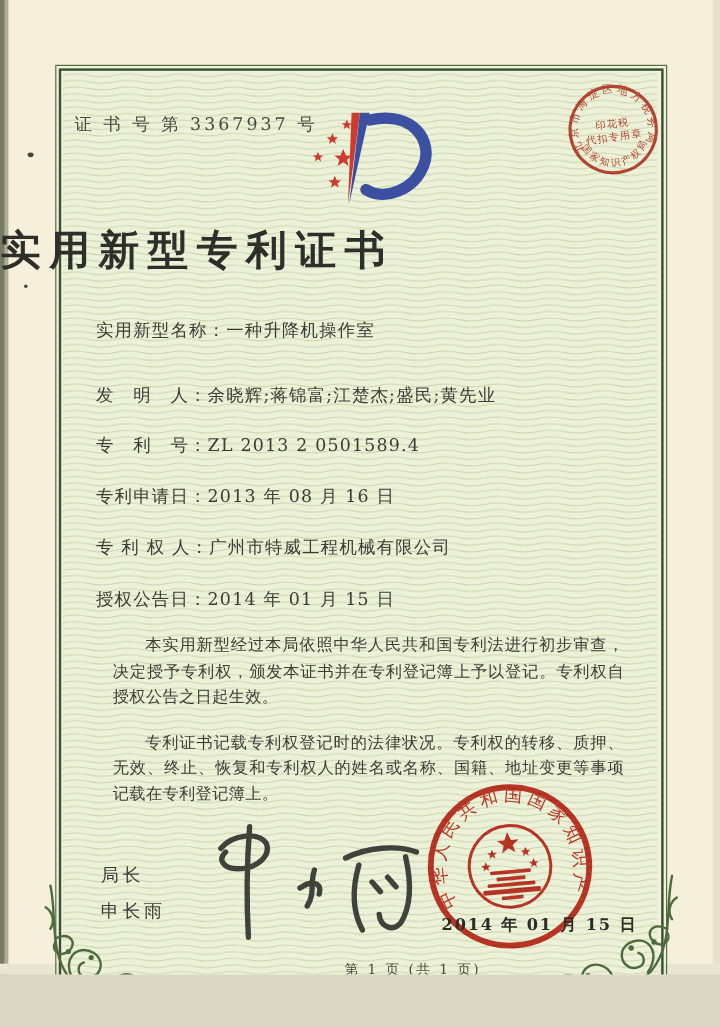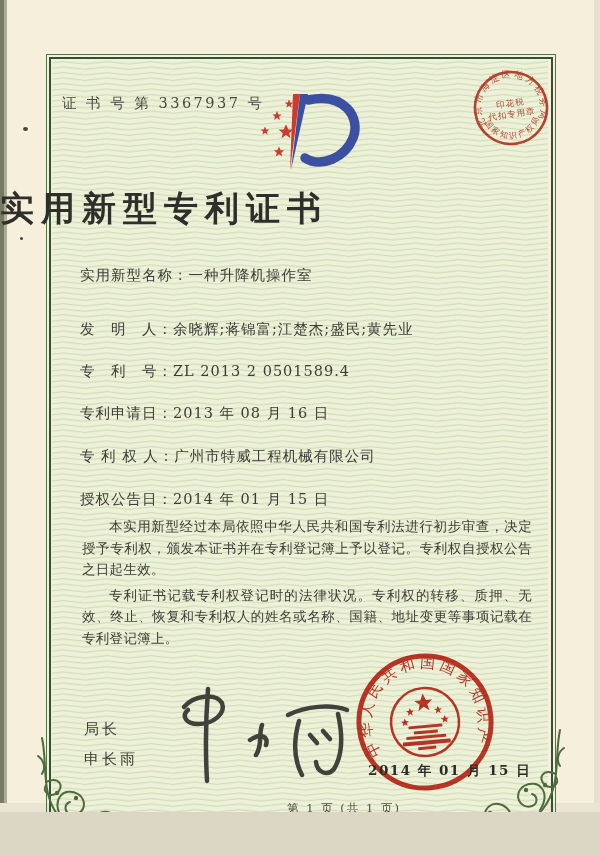--- a/index.html
+++ b/index.html
@@ -25,21 +25,21 @@
   .title{position:absolute;left:0;top:186px;width:100%;font-size:34px;font-weight:700;letter-spacing:7px;color:#2e2e2a;}
   .fields{position:absolute;left:80px;top:0;width:460px;}
   .field-row{position:absolute;left:0;white-space:nowrap;font-size:14.5px;color:#3c3c36;letter-spacing:1px;}
   .field-row.r0{top:266px;}
   .field-row.r1{top:320px;}
   .field-row.r2{top:362px;}
   .field-row.r3{top:404px;}
   .field-row.r4{top:447px;}
   .field-row.r5{top:490px;}
   .paragraphs{position:absolute;left:78px;top:512px;width:458px;font-size:13.5px;line-height:1.6;color:#3d3d36;text-align:justify;letter-spacing:.3px;}
-  .paragraphs p{margin:4px;text-indent:2em;}
+  .paragraphs p{margin:16px;text-indent:2em;}
   .signer{position:absolute;left:84px;top:714px;font-size:15px;letter-spacing:3px;color:#3c3c36;line-height:30px;}
   .signature{position:absolute;left:150px;top:683px;width:205px;height:108px;opacity:.88;}
   .seal{position:absolute;left:352px;top:649px;width:146px;height:146px;mix-blend-mode:multiply;transform:rotate(-5deg);opacity:.93;}
   .seal-date{position:absolute;left:368px;top:762px;width:170px;font-size:13.5px;font-weight:700;letter-spacing:1.5px;color:#2c2c26;z-index:6;white-space:nowrap;}
   .footer{position:absolute;left:46px;top:801px;width:508px;text-align:center;font-size:11.5px;letter-spacing:2px;color:#4c4c42;margin-left:44px;}
   .ornament{position:absolute;width:108px;height:100px;}
   .ornament.bl{left:32px;top:736px;}
   .ornament.br{left:462px;top:728px;transform:scaleX(-1);}
   .z{z-index:5;}
 </style>

